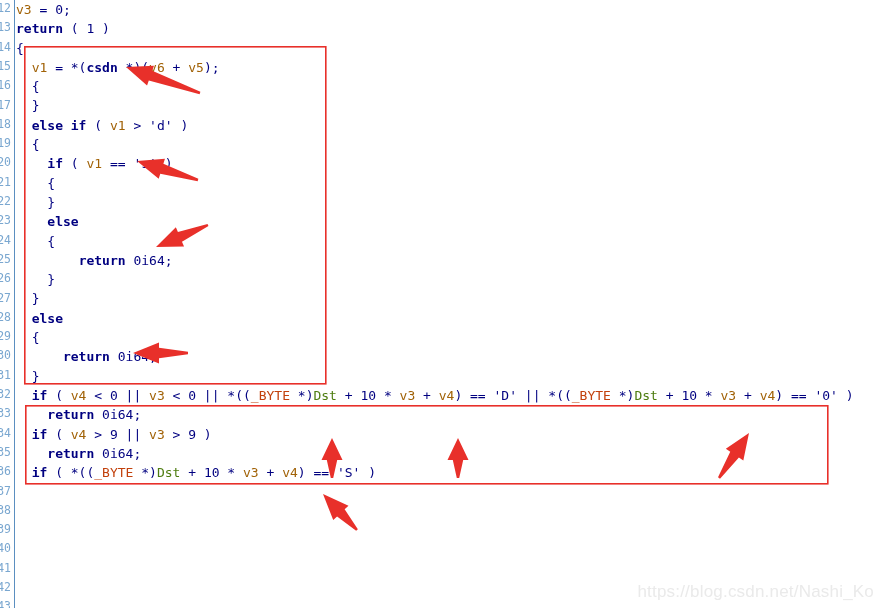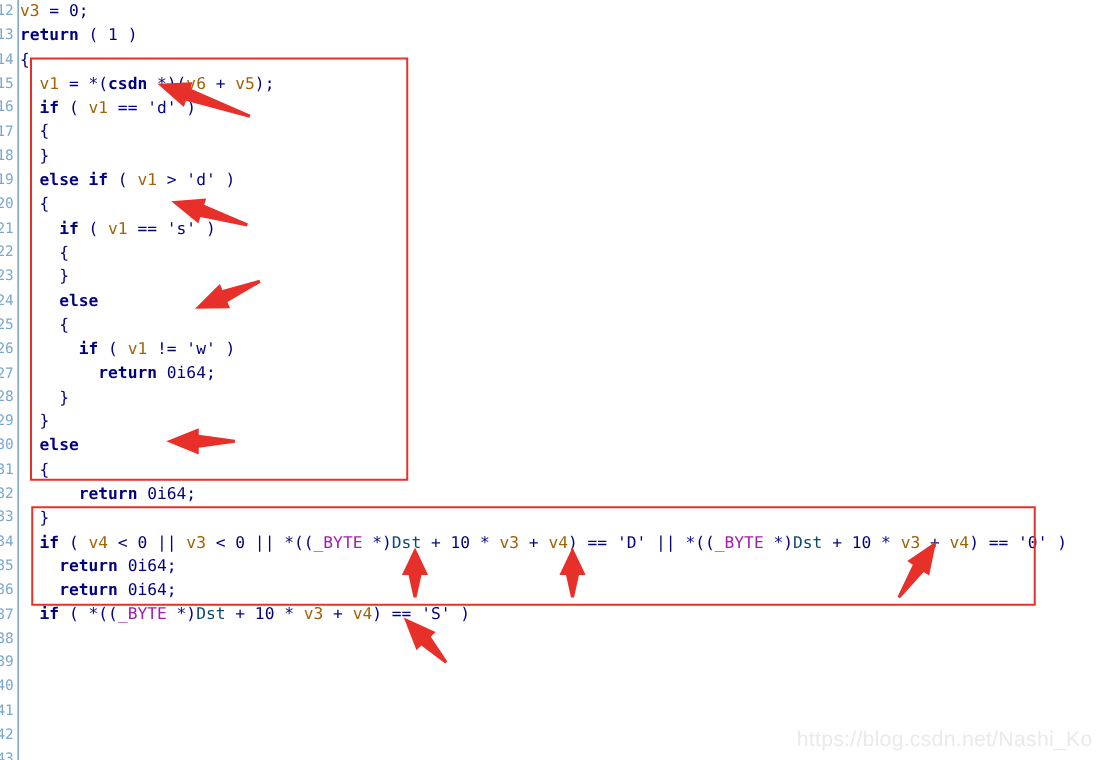--- a/index.html
+++ b/index.html
@@ -61,22 +61,22 @@
     line-height: 19.3px;
     font-size: 13px;
     white-space: pre;
     color: #000080;
     font-family: "DejaVu Sans Mono", "Liberation Mono", monospace;
     letter-spacing: 0px;
   }
   .t-kw      { color: #000080; font-weight: bold; }
   .t-var     { color: #a16207; }
   .t-num     { color: #000080; }
-  .t-type    { color: #a21caf; }
-  .t-sym     { color: #0c4a6e; }
+  .t-type    { color: #c2410c; }
+  .t-sym     { color: #4d7c0f; }
   .t-chr     { color: #000080; }
 
   
   #annotations {
     position: absolute;
     left: 0; top: 0;
     width: 882px; height: 608px;
     pointer-events: none;
   }
 
@@ -131,40 +131,39 @@
       <div class="gutter-num" style="top: 578px;">42</div>
       <div class="gutter-num" style="top: 597.3px;">43</div>
     </div>
   <div id="gutter-rule"></div>
 
   <div id="code-lines">
       <div class="code-line"><span class="t-var">v3</span> = <span class="t-num">0</span>;</div>
       <div class="code-line"><span class="t-kw">return</span> ( <span class="t-num">1</span> )</div>
       <div class="code-line">{</div>
       <div class="code-line">  <span class="t-var">v1</span> = *(<span class="t-kw">csdn</span> *)(<span class="t-var">v6</span> + <span class="t-var">v5</span>);</div>
-      <div class="code-line">  <span class="t-kw">if</span> ( <span class="t-var">v1</span> == <span class="t-chr">'d'</span> )</div>
       <div class="code-line">  {</div>
       <div class="code-line">  }</div>
       <div class="code-line">  <span class="t-kw">else</span> <span class="t-kw">if</span> ( <span class="t-var">v1</span> &gt; <span class="t-chr">'d'</span> )</div>
       <div class="code-line">  {</div>
       <div class="code-line">    <span class="t-kw">if</span> ( <span class="t-var">v1</span> == <span class="t-chr">'s'</span> )</div>
       <div class="code-line">    {</div>
       <div class="code-line">    }</div>
       <div class="code-line">    <span class="t-kw">else</span></div>
       <div class="code-line">    {</div>
-      <div class="code-line">      <span class="t-kw">if</span> ( <span class="t-var">v1</span> != <span class="t-chr">'w'</span> )</div>
       <div class="code-line">        <span class="t-kw">return</span> <span class="t-num">0i64</span>;</div>
       <div class="code-line">    }</div>
       <div class="code-line">  }</div>
       <div class="code-line">  <span class="t-kw">else</span></div>
       <div class="code-line">  {</div>
       <div class="code-line">      <span class="t-kw">return</span> <span class="t-num">0i64</span>;</div>
       <div class="code-line">  }</div>
       <div class="code-line">  <span class="t-kw">if</span> ( <span class="t-var">v4</span> &lt; <span class="t-num">0</span> || <span class="t-var">v3</span> &lt; <span class="t-num">0</span> || *((<span class="t-type">_BYTE</span> *)<span class="t-sym">Dst</span> + <span class="t-num">10</span> * <span class="t-var">v3</span> + <span class="t-var">v4</span>) == <span class="t-chr">'D'</span> || *((<span class="t-type">_BYTE</span> *)<span class="t-sym">Dst</span> + <span class="t-num">10</span> * <span class="t-var">v3</span> + <span class="t-var">v4</span>) == <span class="t-chr">'0'</span> )</div>
       <div class="code-line">    <span class="t-kw">return</span> <span class="t-num">0i64</span>;</div>
+      <div class="code-line">  <span class="t-kw">if</span> ( <span class="t-var">v4</span> &gt; <span class="t-num">9</span> || <span class="t-var">v3</span> &gt; <span class="t-num">9</span> )</div>
       <div class="code-line">    <span class="t-kw">return</span> <span class="t-num">0i64</span>;</div>
       <div class="code-line">  <span class="t-kw">if</span> ( *((<span class="t-type">_BYTE</span> *)<span class="t-sym">Dst</span> + <span class="t-num">10</span> * <span class="t-var">v3</span> + <span class="t-var">v4</span>) == <span class="t-chr">'S'</span> )</div>
     </div>
 
 </div>
 
 <svg id="annotations" width="882" height="608" viewBox="0 0 882 608" xmlns="http://www.w3.org/2000/svg">
   <g id="boxes-group">
       <rect x="24.8" y="46.8" width="301" height="337" fill="none" stroke="#e8302a" stroke-width="1.6"></rect>
       <rect x="25.8" y="405.8" width="802" height="78" fill="none" stroke="#e8302a" stroke-width="1.6"></rect>

